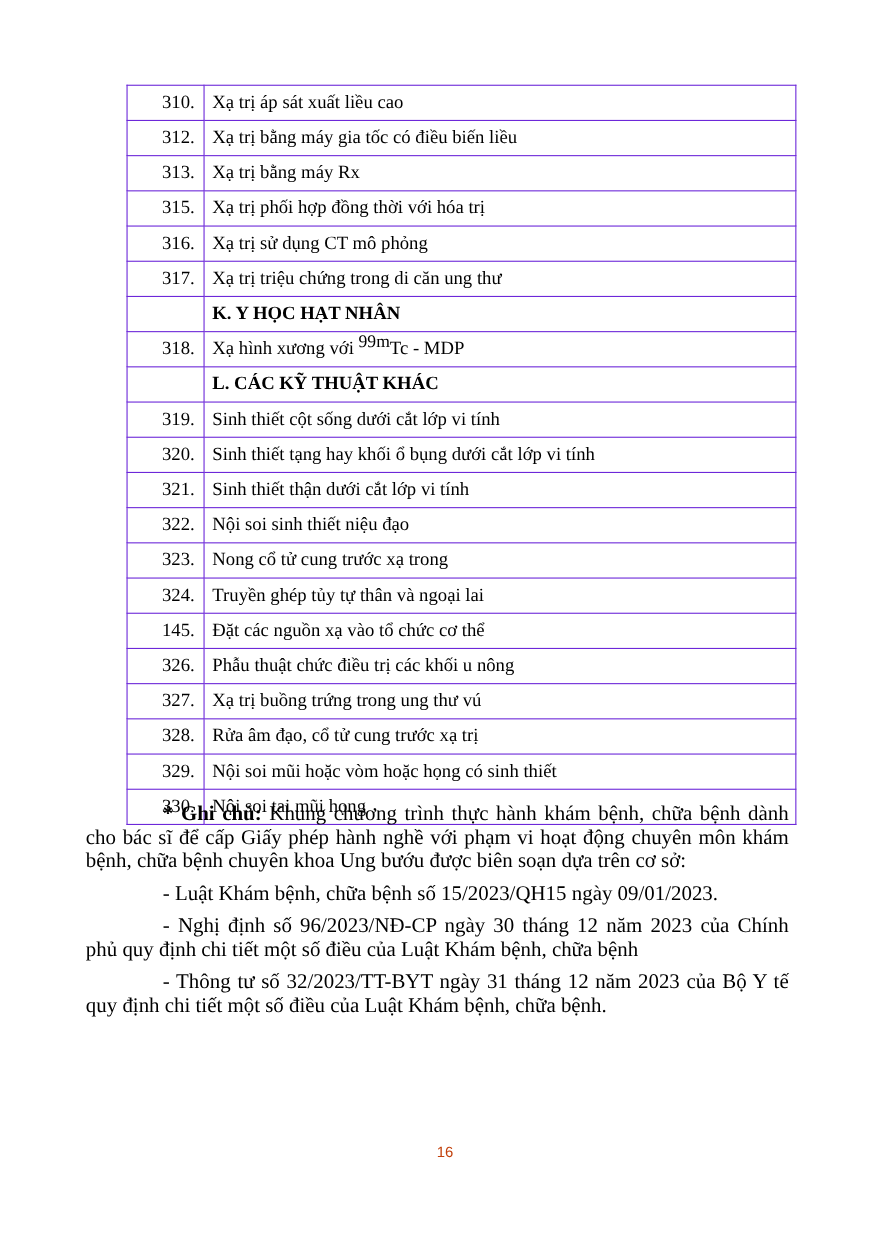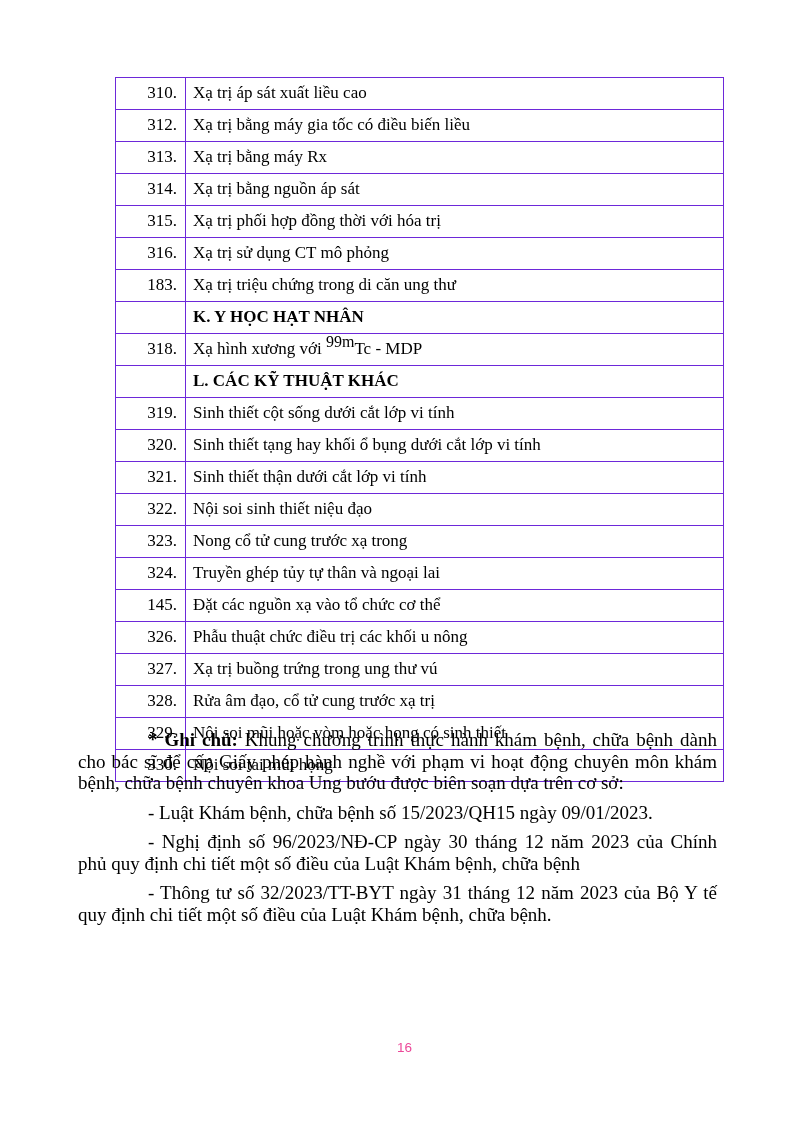--- a/index.html
+++ b/index.html
@@ -59,21 +59,21 @@
     text-indent: 70px;
   }
   .footer {
     position: absolute;
     left: 85px;
     top: 1040px;
     width: 639px;
     text-align: center;
     font-family: "Liberation Sans", "DejaVu Sans", sans-serif;
     font-size: 13.5px;
-    color: #ec4899;
+    color: #c2410c;
   }
 </style>
 </head>
 <body>
 
 <div class="page">
 
   <div class="table-wrap">
     <table class="proc">
       <tbody>
@@ -83,33 +83,29 @@
           </tr>
           <tr>
             <td class="num">312.</td>
             <td class="txt">Xạ trị bằng máy gia tốc có điều biến liều</td>
           </tr>
           <tr>
             <td class="num">313.</td>
             <td class="txt">Xạ trị bằng máy Rx</td>
           </tr>
           <tr>
-            <td class="num">314.</td>
-            <td class="txt">Xạ trị bằng nguồn áp sát</td>
-          </tr>
-          <tr>
             <td class="num">315.</td>
             <td class="txt">Xạ trị phối hợp đồng thời với hóa trị</td>
           </tr>
           <tr>
             <td class="num">316.</td>
             <td class="txt">Xạ trị sử dụng CT mô phỏng</td>
           </tr>
           <tr>
-            <td class="num">183.</td>
+            <td class="num">317.</td>
             <td class="txt">Xạ trị triệu chứng trong di căn ung thư</td>
           </tr>
           <tr>
             <td class="num"></td>
             <td class="txt section">K. Y HỌC HẠT NHÂN</td>
           </tr>
           <tr>
             <td class="num">318.</td>
             <td class="txt">Xạ hình xương với <sup>99m</sup>Tc - MDP</td>
           </tr>

